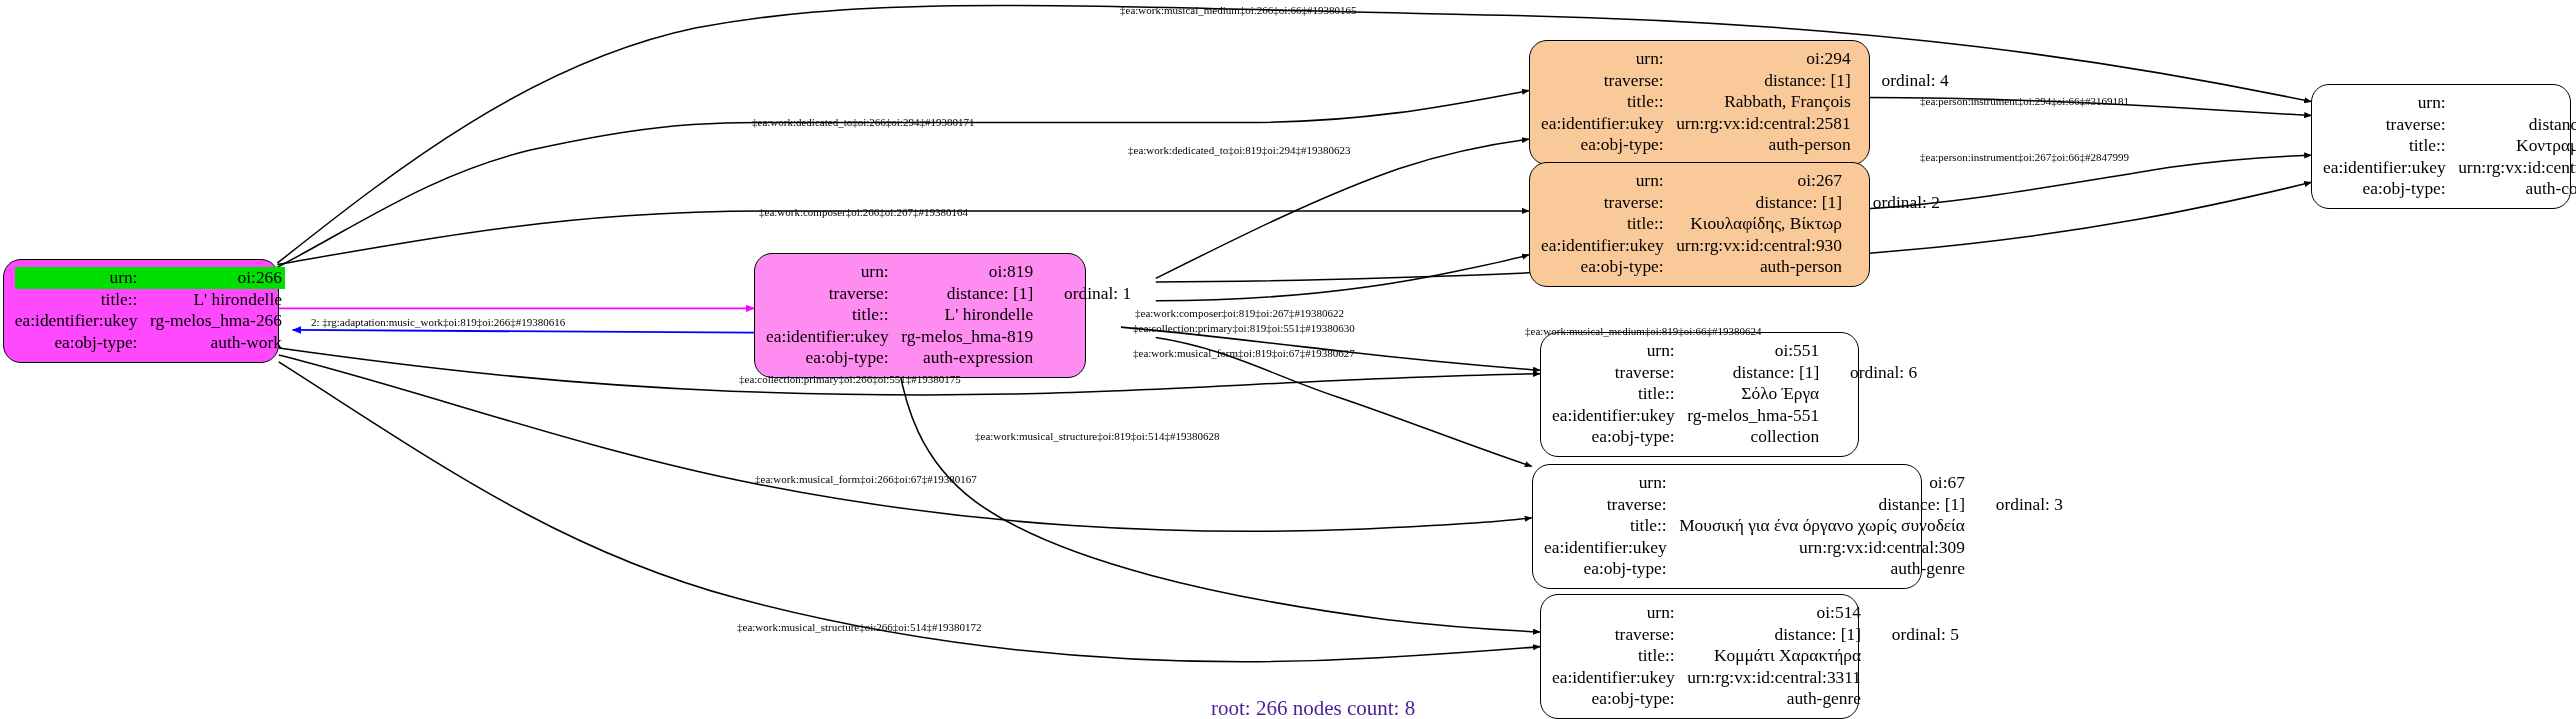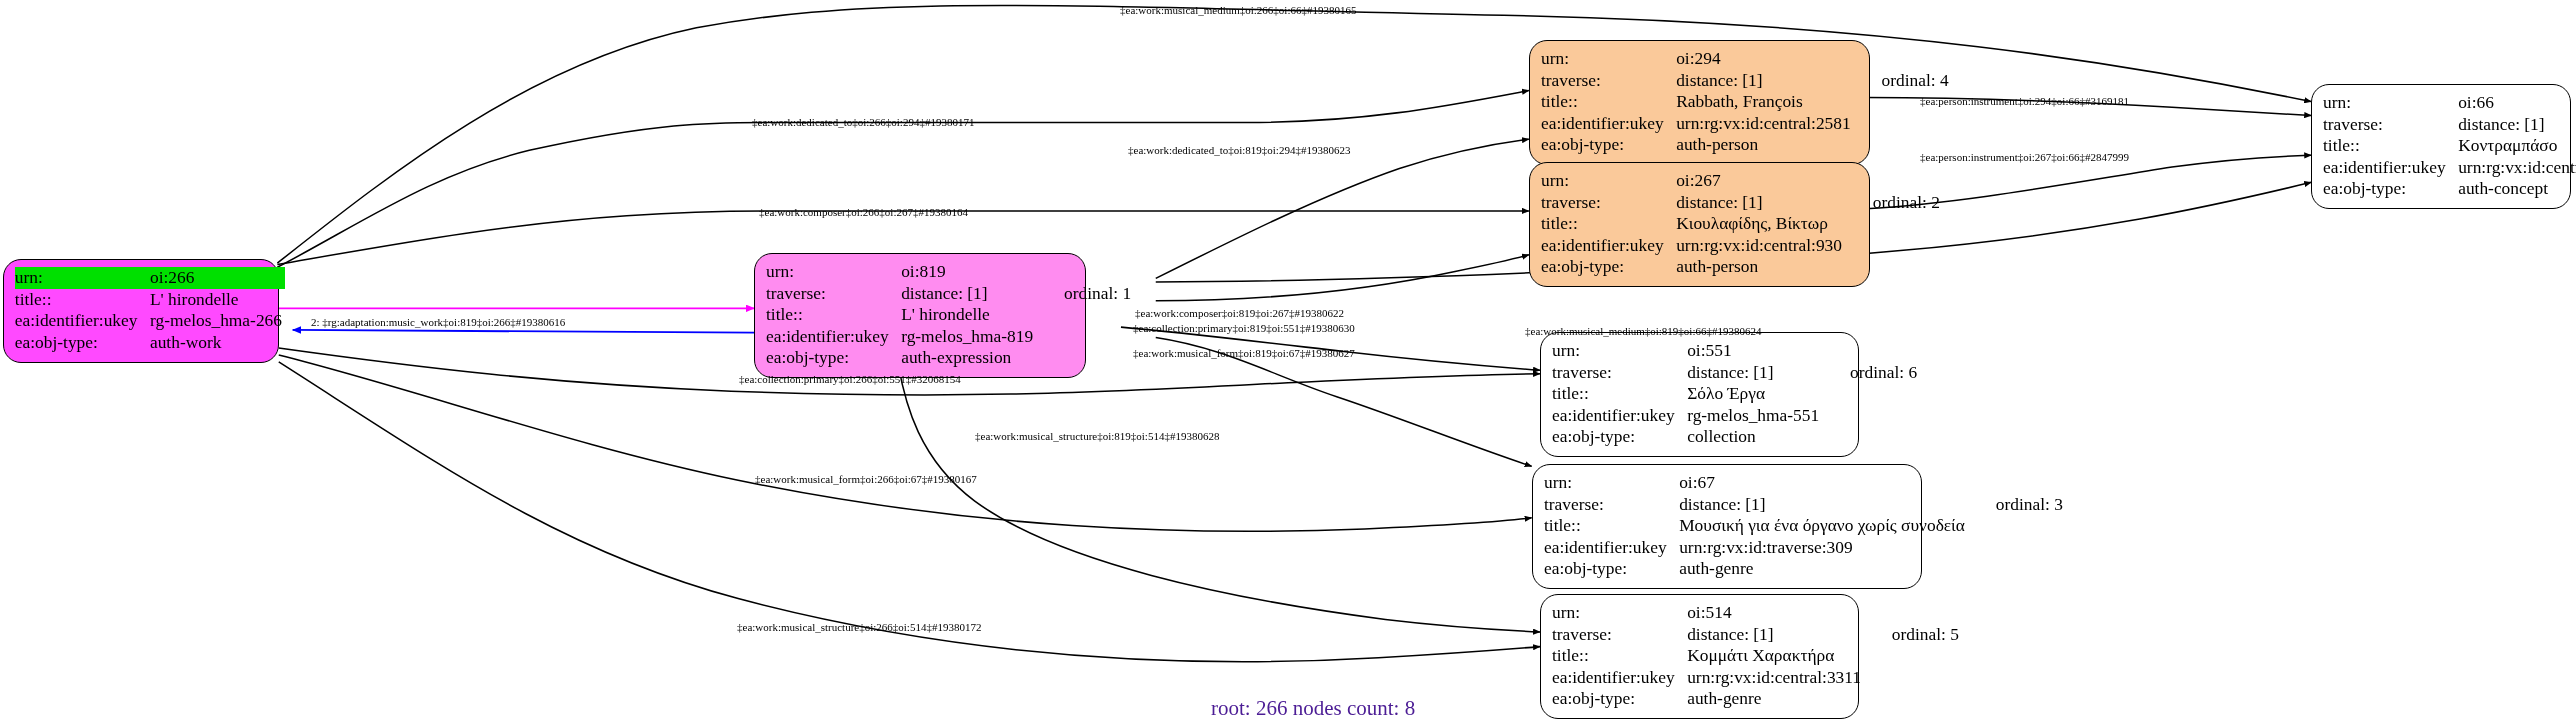--- a/index.html
+++ b/index.html
@@ -1,21 +1,21 @@
 <!DOCTYPE html>
 <html style="font-size:11px"><head>
 <meta charset="utf-8">
 <style>
   html,body{margin:0;padding:0;background:#ffffff;}
   body{width:2576px;height:719px;position:relative;overflow:hidden;
        font-family:"Liberation Serif","DejaVu Serif",serif;}
   #canvas{position:absolute;inset:0;width:2576px;height:719px;}
   svg.edges{position:absolute;left:0;top:0;width:2576px;height:719px;overflow:visible;}
   .node{position:absolute;box-sizing:border-box;border:1.5px solid #000;
-        border-radius:18px;background:#ffffff;padding:7px 11px 8.4px 11px;}
+        border-radius:18px;background:#ffffff;padding:7px 11px 8.4px 11px;text-align:right;}
   .node.orange{background:#fac99a;}
   .node.magenta{background:#ff49ff;}
   .node.pinklite{background:#ff8cf0;}
   .node table{border-collapse:collapse;width:100%;}
   .node td{font-size:17.4px;line-height:21.6px;color:#000;white-space:nowrap;
            padding:0 0 0 0;vertical-align:top;}
   .node td.k{padding-right:12.5px;}
   .node td.v{padding-right:2.8px;}
   .hdrcell{background:#00e000;}
   .node td.sp{padding-left:28px;}
@@ -270,21 +270,21 @@
         <td class="v">distance: [1]</td>
         <td class="sp">ordinal: 3</td>
       </tr>
       <tr>
         <td class="k">title::</td>
         <td class="v">Μουσική για ένα όργανο χωρίς συνοδεία</td>
             <td></td>
       </tr>
       <tr>
         <td class="k">ea:identifier:ukey</td>
-        <td class="v">urn:rg:vx:id:traverse:309</td>
+        <td class="v">urn:rg:vx:id:central:309</td>
             <td></td>
       </tr>
       <tr>
         <td class="k">ea:obj-type:</td>
         <td class="v">auth-genre</td>
             <td></td>
       </tr>
     </tbody>
       </table>
   </div>
@@ -325,21 +325,21 @@
   <div class="edgelabel" style="left:752px;top:113px;">‡ea:work:dedicated_to‡oi:266‡oi:294‡#19380171</div>
   <div class="edgelabel" style="left:1128px;top:141px;">‡ea:work:dedicated_to‡oi:819‡oi:294‡#19380623</div>
   <div class="edgelabel" style="left:759px;top:203px;">‡ea:work:composer‡oi:266‡oi:267‡#19380164</div>
   <div class="edgelabel" style="left:1135px;top:304px;">‡ea:work:composer‡oi:819‡oi:267‡#19380622</div>
   <div class="edgelabel" style="left:1920px;top:92px;">‡ea:person:instrument‡oi:294‡oi:66‡#3169181</div>
   <div class="edgelabel" style="left:1920px;top:148px;">‡ea:person:instrument‡oi:267‡oi:66‡#2847999</div>
   <div class="edgelabel" style="left:1525px;top:322px;">‡ea:work:musical_medium‡oi:819‡oi:66‡#19380624</div>
   <div class="edgelabel" style="left:311px;top:313px;">2: ‡rg:adaptation:music_work‡oi:819‡oi:266‡#19380616</div>
   <div class="edgelabel" style="left:1133px;top:319px;">‡ea:collection:primary‡oi:819‡oi:551‡#19380630</div>
   <div class="edgelabel" style="left:1133px;top:344px;">‡ea:work:musical_form‡oi:819‡oi:67‡#19380627</div>
-  <div class="edgelabel" style="left:739px;top:370px;">‡ea:collection:primary‡oi:266‡oi:551‡#32068154</div>
+  <div class="edgelabel" style="left:739px;top:370px;">‡ea:collection:primary‡oi:266‡oi:551‡#19380175</div>
   <div class="edgelabel" style="left:975px;top:427px;">‡ea:work:musical_structure‡oi:819‡oi:514‡#19380628</div>
   <div class="edgelabel" style="left:755px;top:470px;">‡ea:work:musical_form‡oi:266‡oi:67‡#19380167</div>
   <div class="edgelabel" style="left:737px;top:618px;">‡ea:work:musical_structure‡oi:266‡oi:514‡#19380172</div>
 
   <div class="footer" style="left:1211px;top:696px;">root: 266 nodes count: 8</div>
 
 </div>
 
 
 </body></html>

